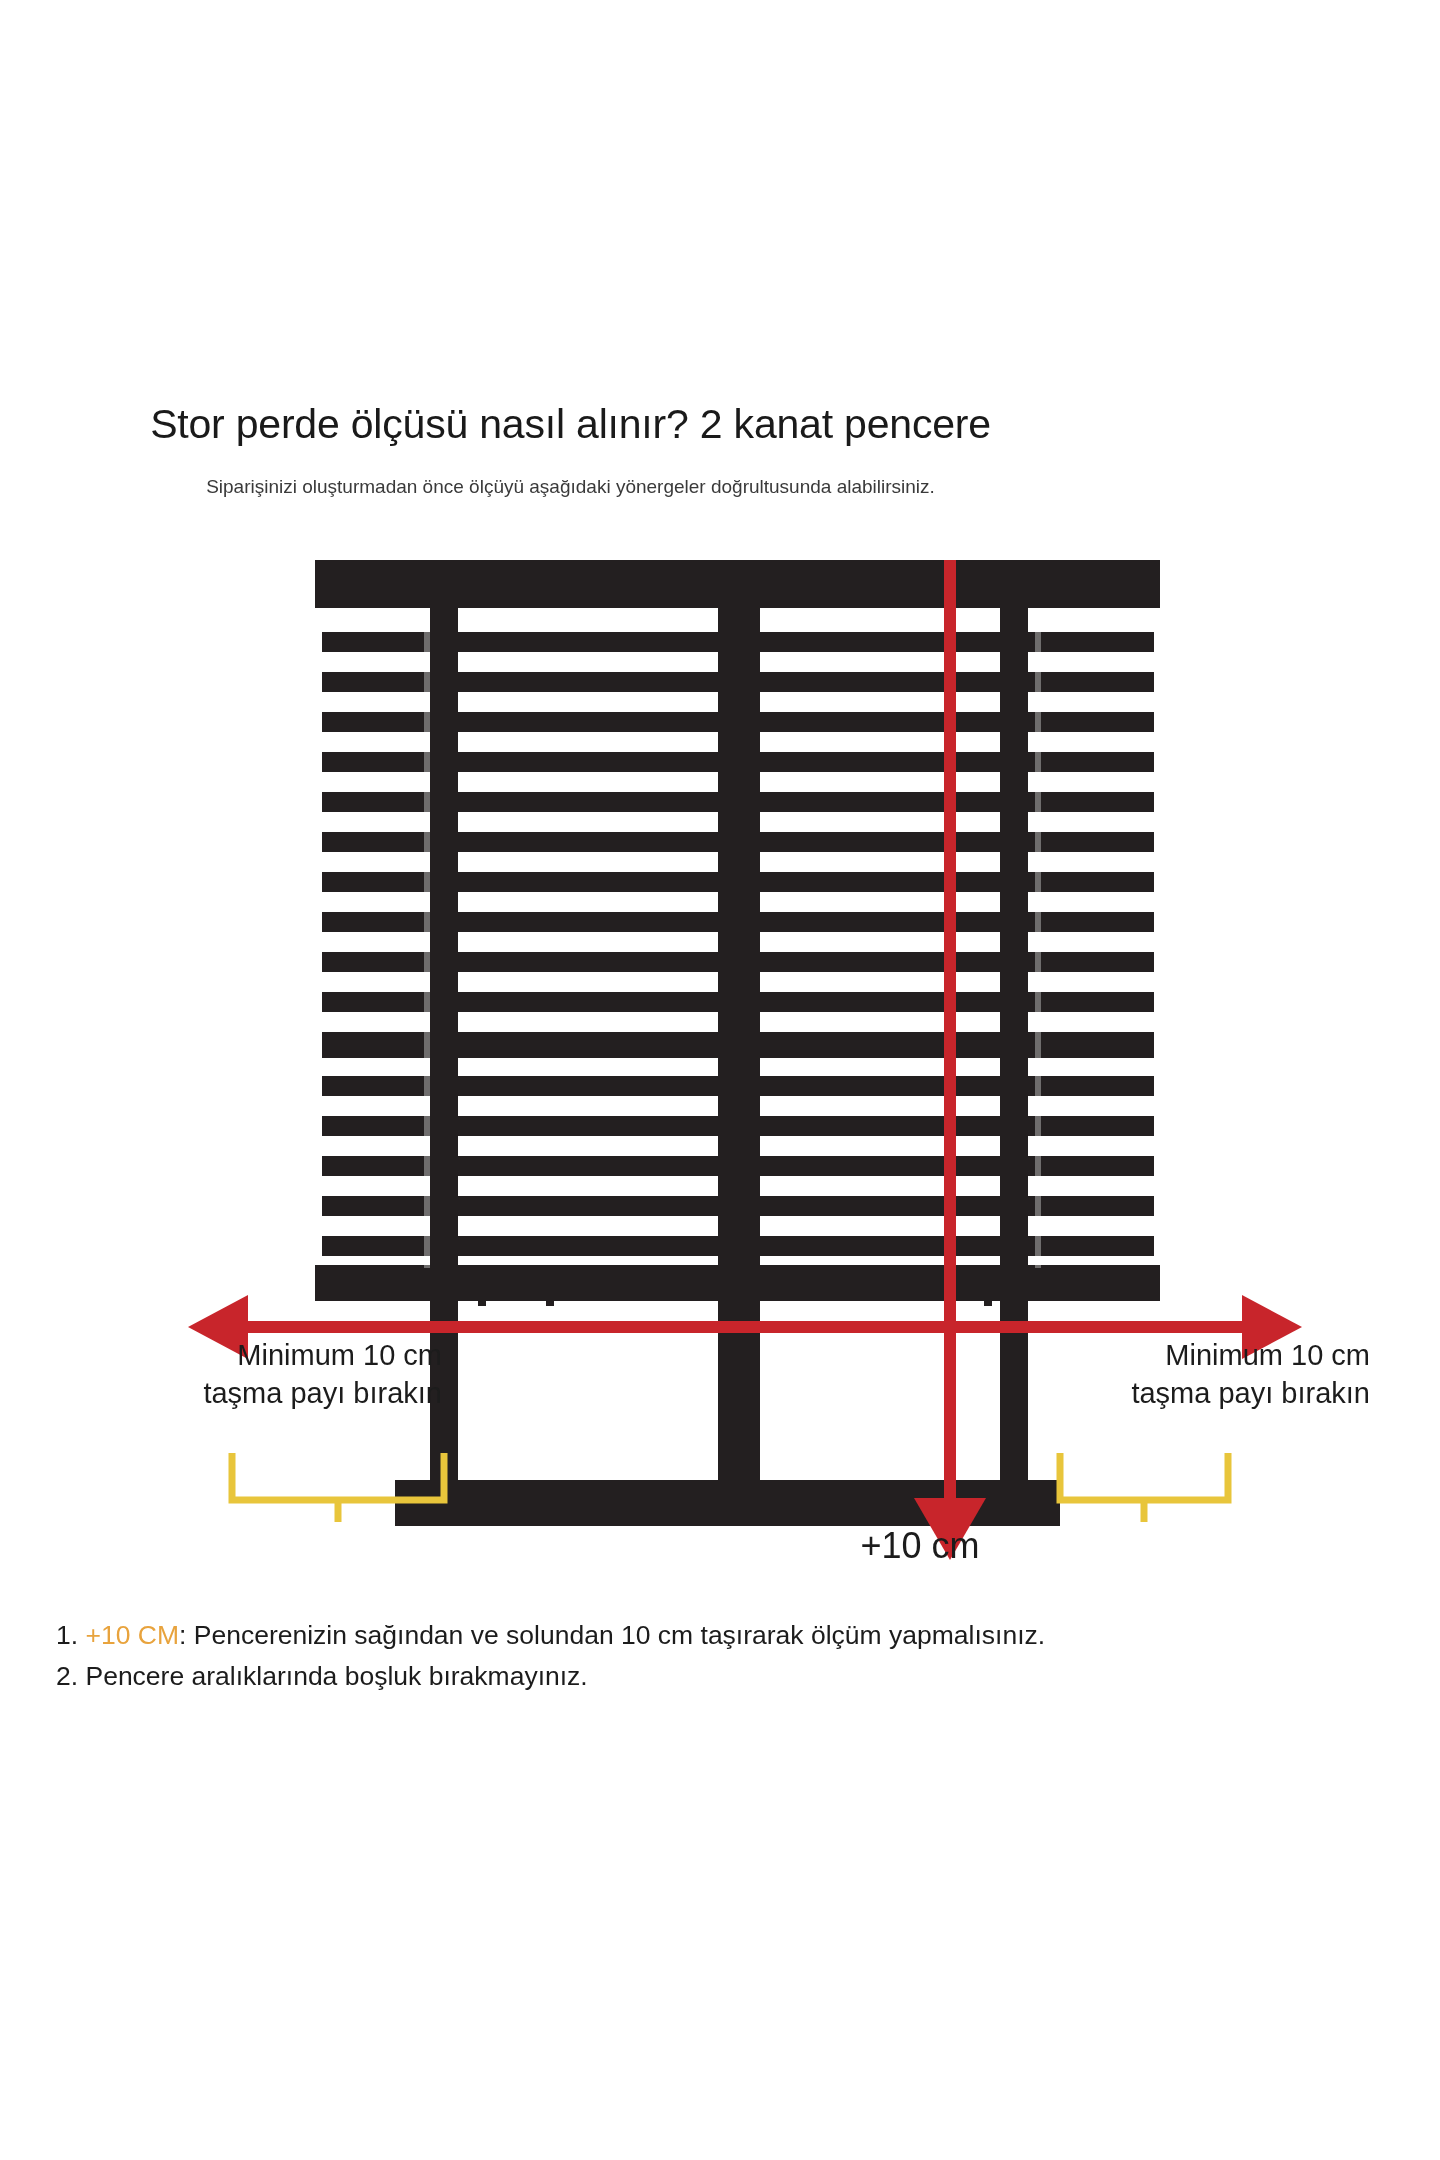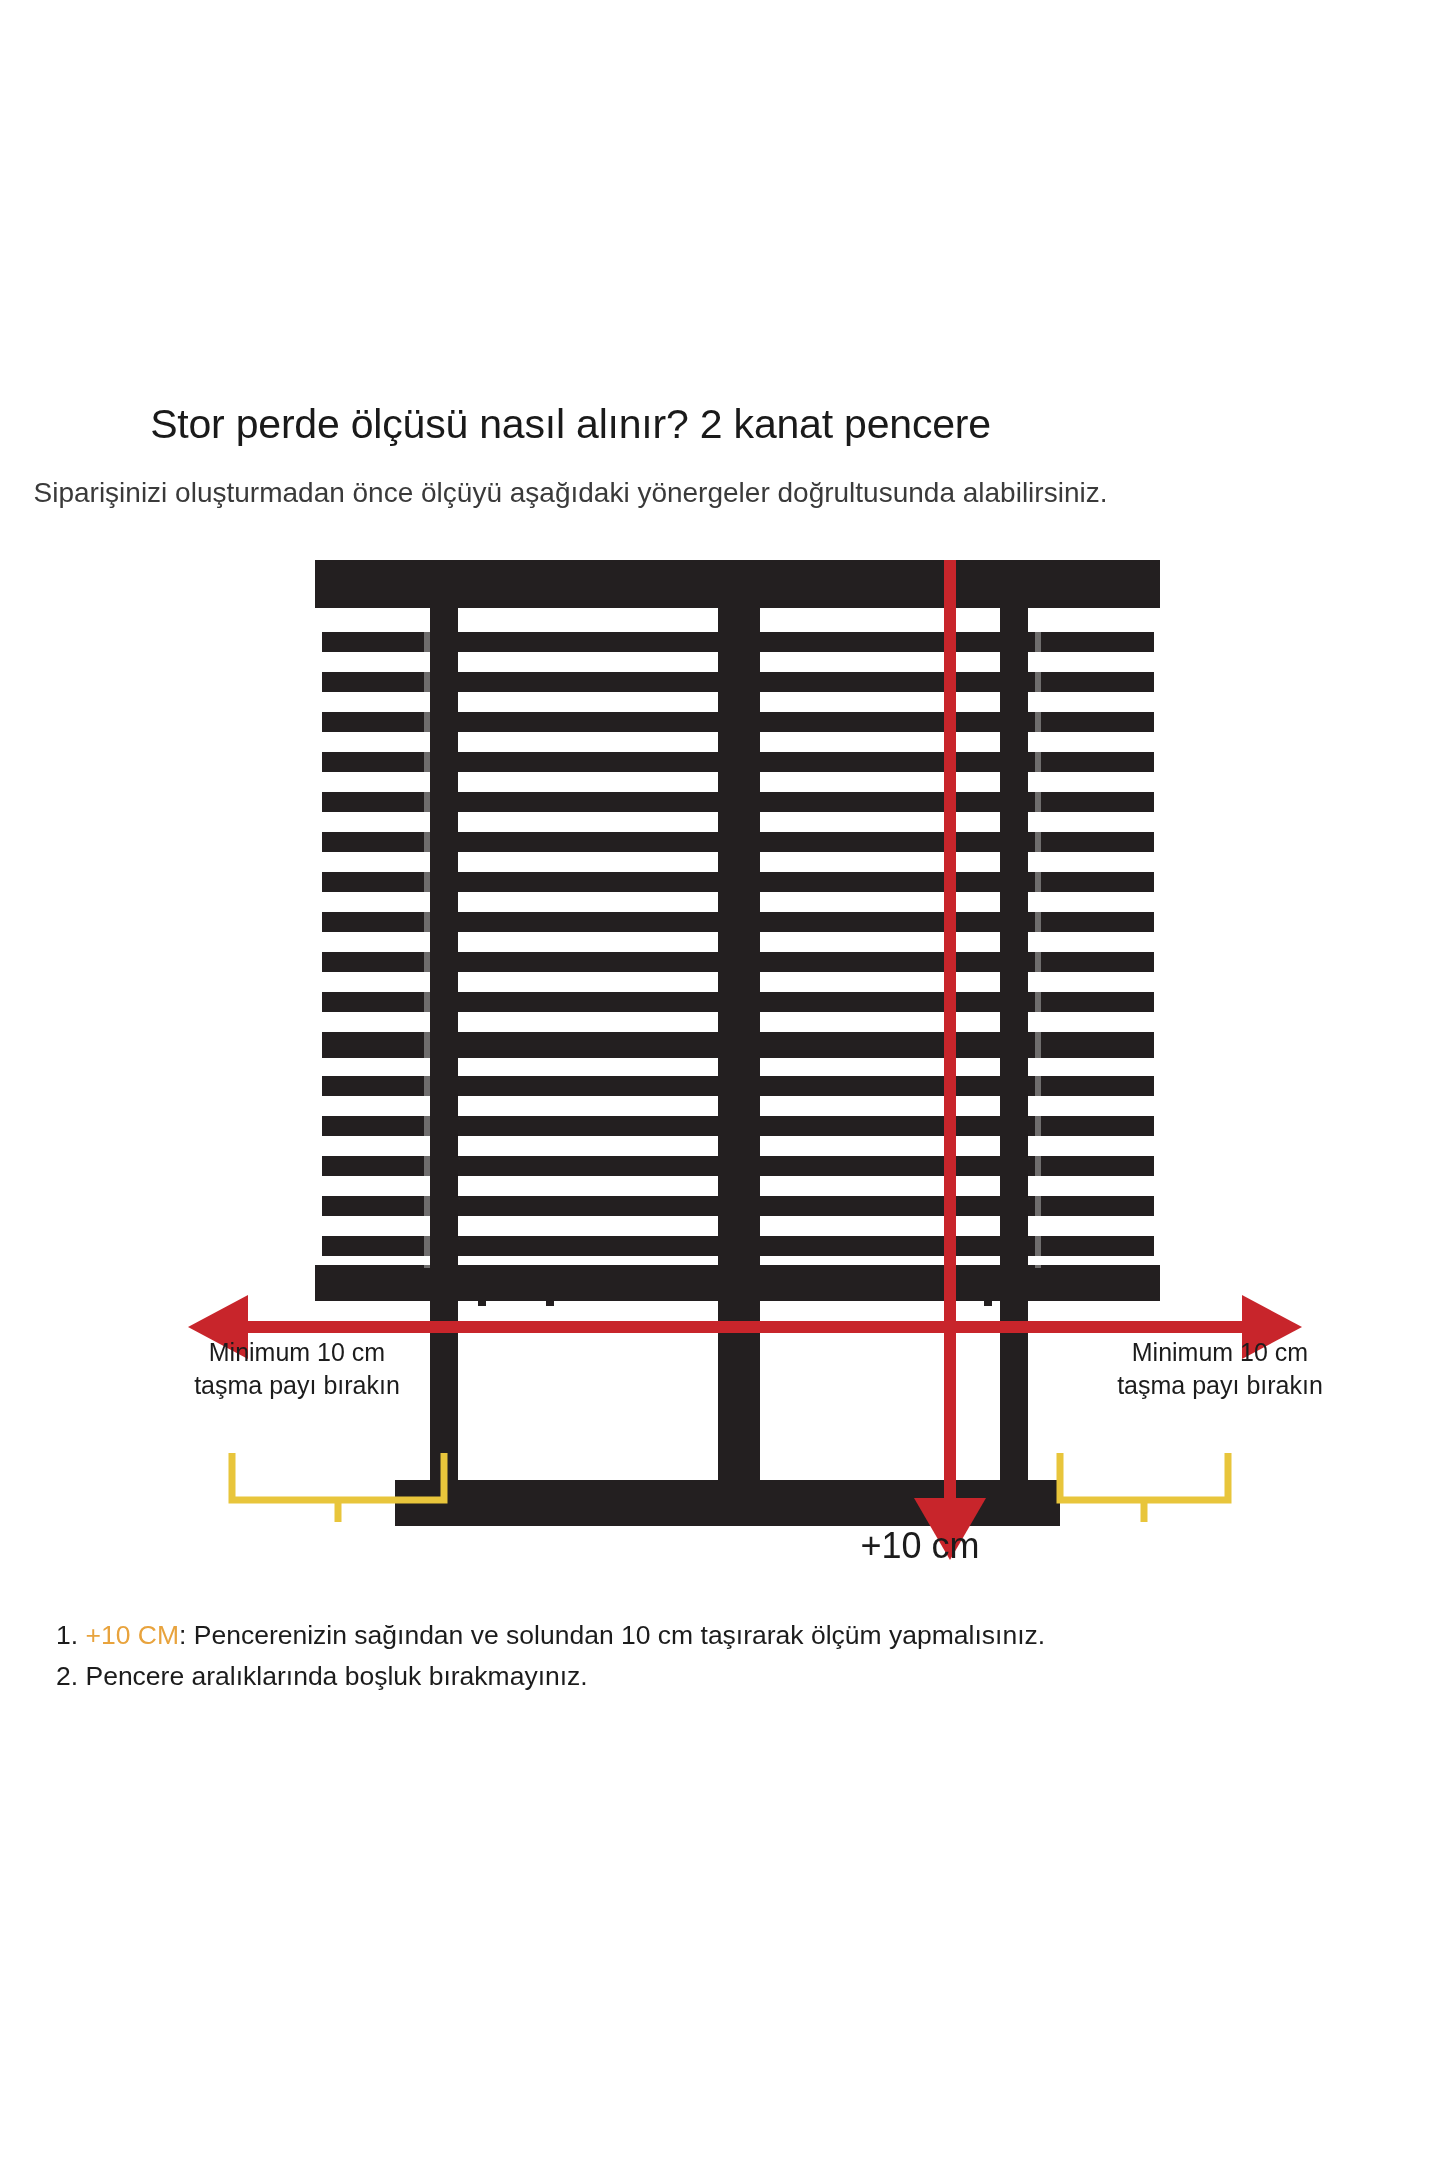--- a/index.html
+++ b/index.html
@@ -34,21 +34,21 @@
   }
   .title {
     font-size: 41px;
     font-weight: 500;
     letter-spacing: -0.2px;
     color: #1a1a1a;
     margin: 0;
     line-height: 1.2;
   }
   .subtitle {
-    font-size: 28px;
+    font-size: 19px;
     font-weight: 400;
     color: #3a3a3a;
     margin: 0;
     padding-top: 26px;
     line-height: 1.3;
   }
 
   
   .diagram {
     position: absolute;
@@ -57,24 +57,24 @@
     width: 1440px;
     height: 1050px;
   }
   .diagram svg {
     display: block;
   }
 
   
   .side-label {
     position: absolute;
-    font-size: 25px;
+    font-size: 29px;
     line-height: 1.32;
     color: #1c1c1c;
-    text-align: center;
+    text-align: right;
     white-space: nowrap;
   }
   .label-left {
     left: 152px;
     top: 1336px;
     width: 290px;
   }
   .label-right {
     left: 1070px;
     top: 1336px;

